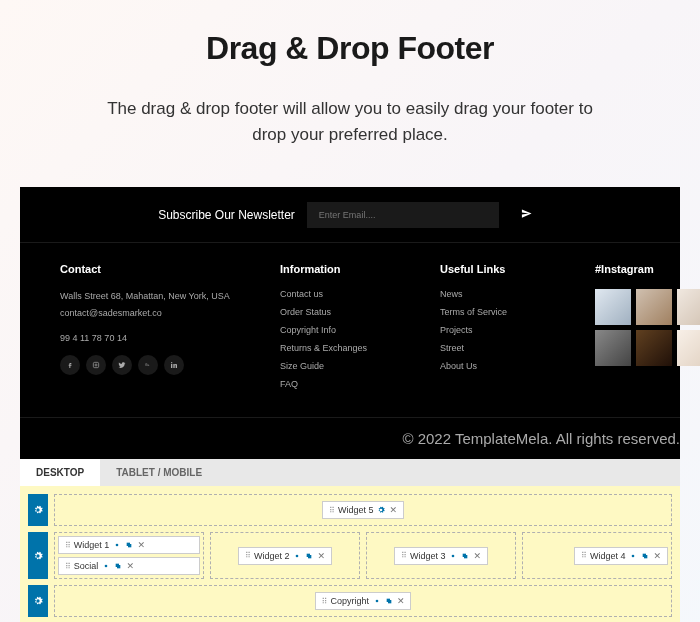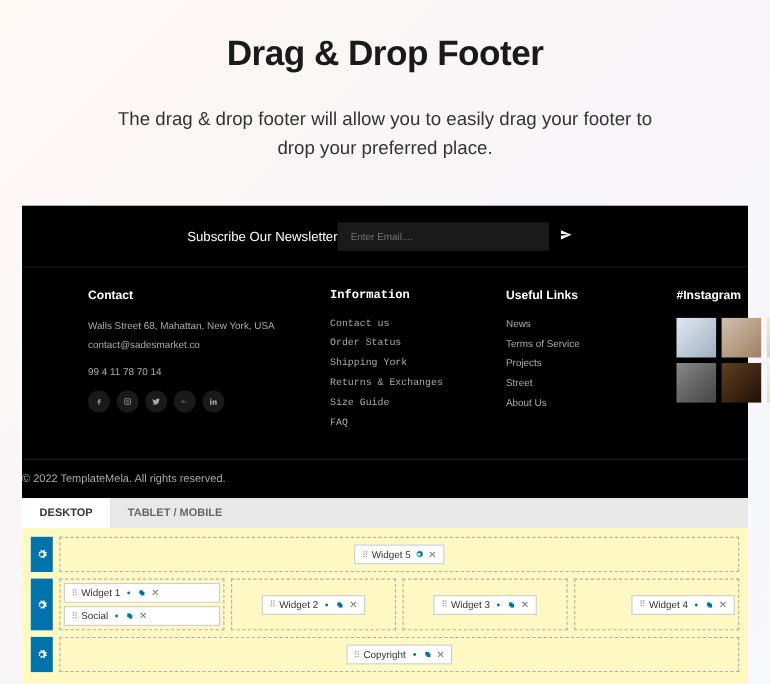--- a/index.html
+++ b/index.html
@@ -1,47 +1,47 @@
 <!DOCTYPE html>
 <html><head>
 <meta charset="utf-8">
 <style>
 * { margin: 0; padding: 0; box-sizing: border-box; }
 body { font-family: -apple-system, "Helvetica Neue", Arial, sans-serif; background: linear-gradient(135deg, #fef8f5 0%, #f8f5f8 50%, #f5f8fc 100%); width: 700px; }
 .page { padding: 30px 20px 20px; }
 h1.title { font-size: 32px; font-weight: 700; text-align: center; color: #1a1a1a; margin-bottom: 29px; letter-spacing: -0.5px; }
 p.subtitle { font-size: 17px; text-align: center; color: #333; line-height: 1.5; max-width: 520px; margin: 0 auto 40px; }
 .footer-preview { background: #000; color: #fff; padding: 0; }
-.newsletter { display: flex; align-items: center; justify-content: center; padding: 14px 0; border-bottom: 1px solid #1a1a1a; }
+.newsletter { display: flex; align-items: center; justify-content: center; gap: 12px; padding: 14px 0; border-bottom: 1px solid #1a1a1a; }
 .newsletter-label { font-size: 12px; color: #fff; }
 .newsletter-input { background: #1a1a1a; border: none; color: #aaa; font-size: 9px; padding: 8px 12px; width: 192px; outline: none; }
 .newsletter-btn { background: transparent; border: none; cursor: pointer; padding: 6px 10px; }
 .newsletter-btn svg { width: 11px; height: 11px; fill: #fff; }
 .footer-cols { display: flex; padding: 20px 30px 20px 40px; gap: 20px; }
-.col-contact { flex: 0 0 200px; margin-left: 20px; }
-.col-info { flex: 0 0 140px; font-family: Liberation Mono, monospace; }
+.col-contact { flex: 0 0 200px; }
+.col-info { flex: 0 0 140px; }
 .col-links { flex: 0 0 120px; }
 .col-insta { flex: 1; margin-left: 15px; }
 .col-title { font-size: 11px; font-weight: 600; color: #fff; margin-bottom: 14px; }
 .contact-text { font-size: 9px; color: #aaa; line-height: 1.6; margin-bottom: 3px; }
 .contact-phone { font-size: 9px; color: #aaa; margin: 12px 0; }
 .social-row { display: flex; gap: 6px; }
 .social-circle { width: 20px; height: 20px; border-radius: 50%; background: #1a1a1a; display: flex; align-items: center; justify-content: center; }
 .social-circle svg { width: 8px; height: 8px; fill: #aaa; }
 .link-list { list-style: none; }
 .link-list li { font-size: 9px; color: #aaa; margin-bottom: 8px; cursor: pointer; }
 .insta-grid { display: grid; grid-template-columns: repeat(3, 36px); gap: 5px; }
 .insta-thumb { width: 36px; height: 36px; background: #ccc; }
 .insta-thumb:nth-child(1) { background: linear-gradient(135deg,#e0e8f0,#a0b0c0); }
 .insta-thumb:nth-child(2) { background: linear-gradient(135deg,#d0c0b0,#a08060); }
 .insta-thumb:nth-child(3) { background: linear-gradient(135deg,#f0e8e0,#d0c0b0); }
 .insta-thumb:nth-child(4) { background: linear-gradient(135deg,#888,#444); }
 .insta-thumb:nth-child(5) { background: linear-gradient(135deg,#604020,#201008); }
 .insta-thumb:nth-child(6) { background: linear-gradient(135deg,#f8f0e8,#e0d0c0); }
-.copyright-bar { text-align: left; font-size: 10px; color: #aaa; padding: 12px 0; border-top: 1px solid #1a1a1a; }
+.copyright-bar { text-align: right; font-size: 15px; color: #aaa; padding: 12px 0; border-top: 1px solid #1a1a1a; }
 
 .editor { background: #fef9c3; }
 .tabs { display: flex; background: #e8e8e8; }
 .tab { padding: 8px 16px; font-size: 10px; font-weight: 600; color: #666; cursor: pointer; }
 .tab.active { background: #fff; color: #333; }
 .editor-rows { padding: 8px; }
 .ed-row { display: flex; gap: 6px; margin-bottom: 6px; align-items: stretch; }
 .gear-col { width: 20px; background: #0073aa; display: flex; align-items: center; justify-content: center; flex-shrink: 0; }
 .gear-col svg { width: 10px; height: 10px; fill: #fff; }
 .zone { flex: 1; min-height: 32px; border: 1px dashed #b0b0b0; padding: 3px; display: flex; align-items: center; justify-content: center; }
@@ -106,21 +106,21 @@
                 <path d="M10 9h4v2c.6-1 2-2 3.5-2C20 9 21 10 21 13v8h-4v-7c0-1-.5-2-1.5-2S14 13 14 14v7h-4V9z"></path>
               </svg>
             </a>
         </div>
       </div>
       <div class="col-info">
         <div class="col-title">Information</div>
         <ul class="link-list">
           <li>Contact us</li>
           <li>Order Status</li>
-          <li>Shipping York</li>
+          <li>Copyright Info</li>
           <li>Returns &amp; Exchanges</li>
           <li>Size Guide</li>
           <li>FAQ</li>
         </ul>
       </div>
       <div class="col-links">
         <div class="col-title">Useful Links</div>
         <ul class="link-list">
           <li>News</li>
           <li>Terms of Service</li>

